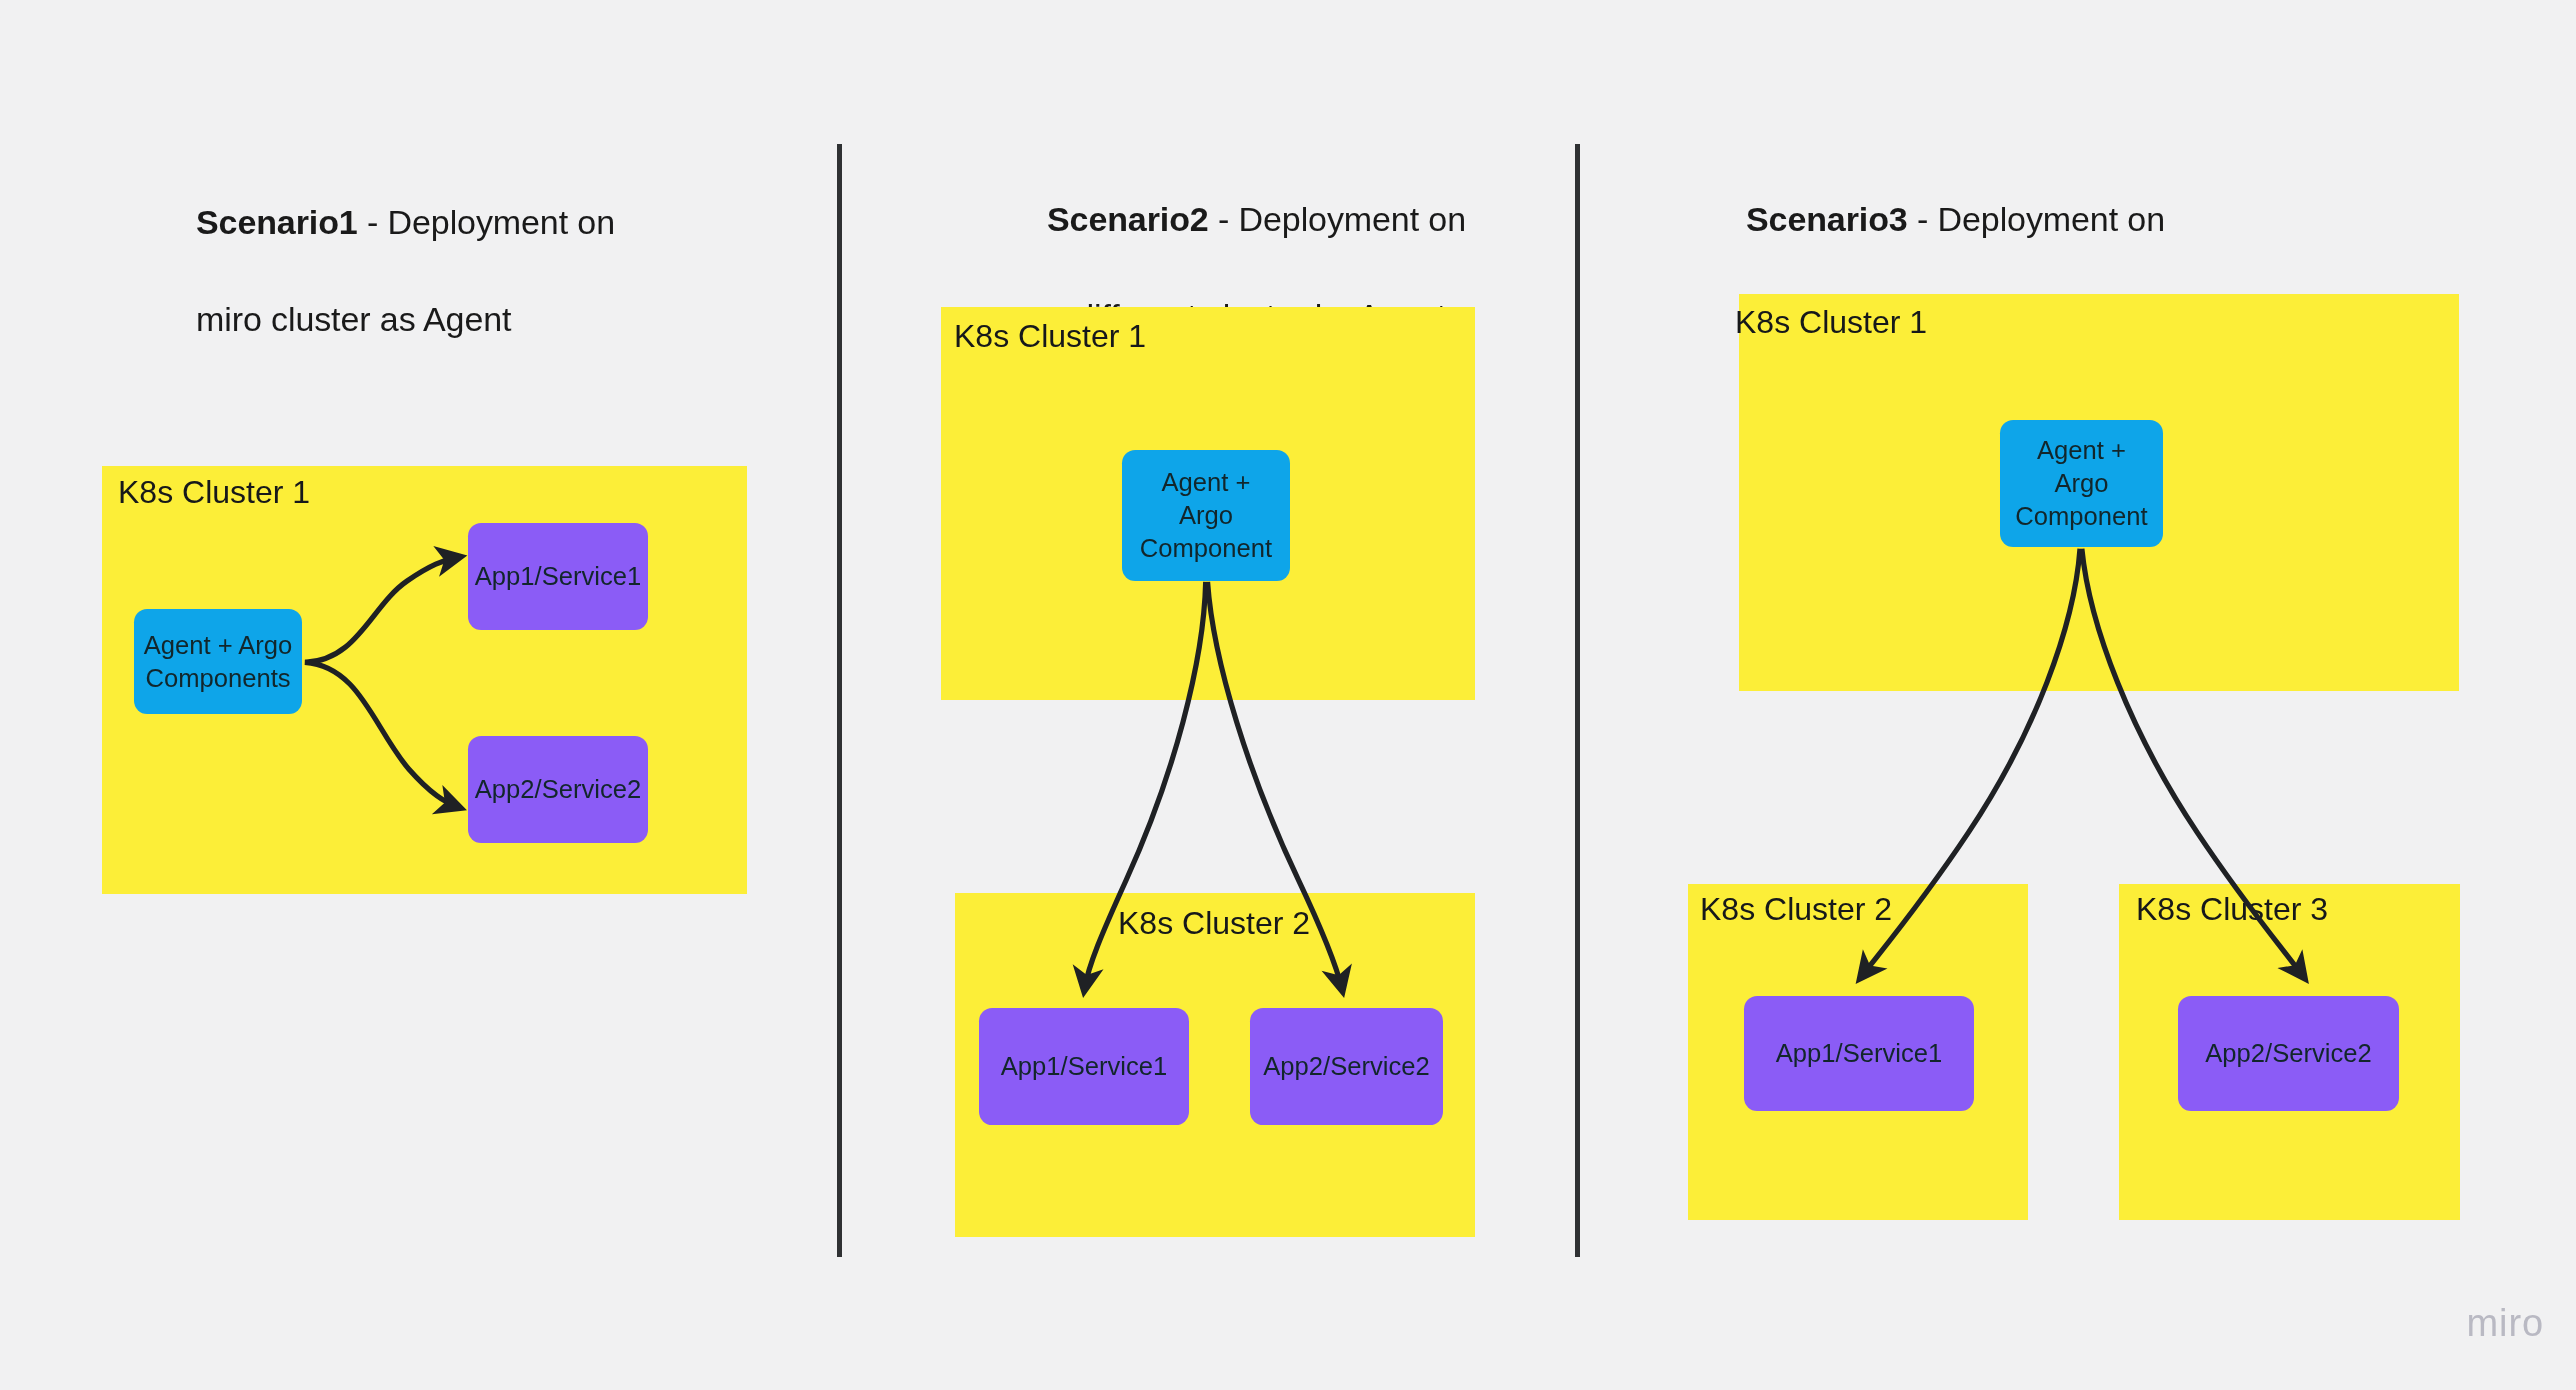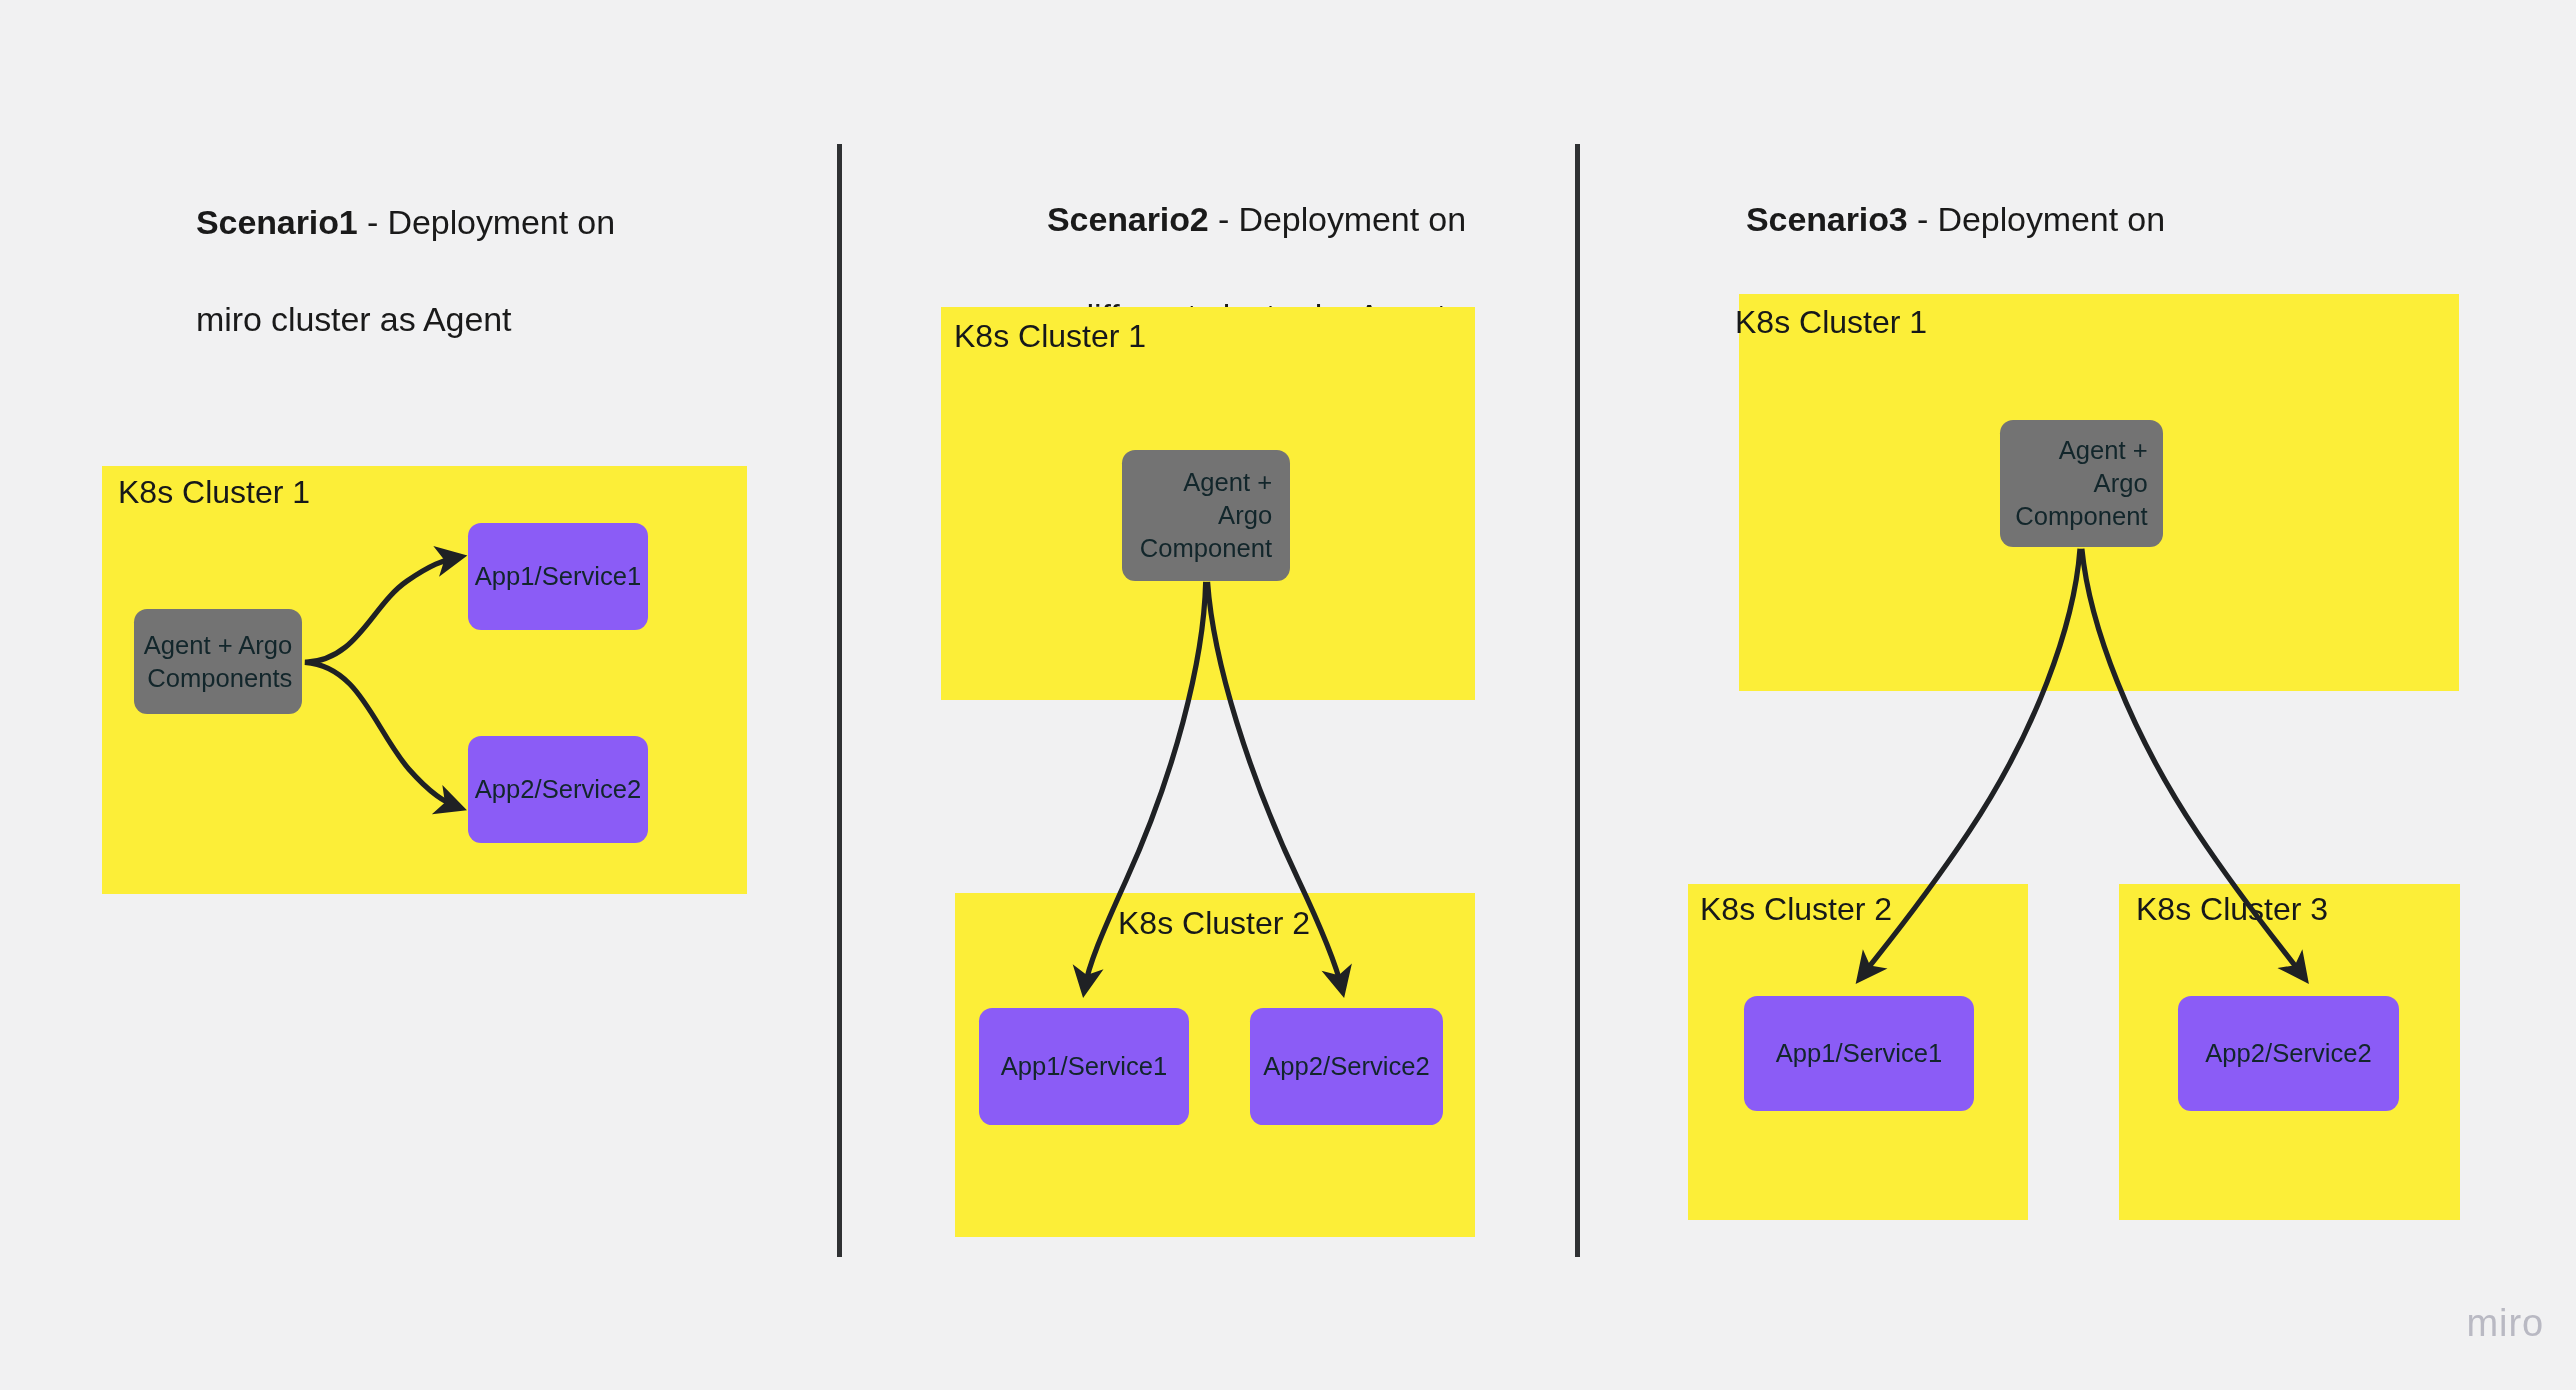--- a/index.html
+++ b/index.html
@@ -59,21 +59,21 @@
     justify-content: center;
     text-align: center;
     border-radius: 13.2px;
     color: #12262b;
     font-size: 25.6px;
     line-height: 1.28;
     padding: 0 5.7px;
     box-sizing: border-box;
     white-space: pre-line;
   }
-  .node.green { background: #737373; text-align: right; }
+  .node.green { background: #0ea5e9; }
   .node.cyan  { background: #8b5cf6; }
 
   
   .arrows {
     position: absolute;
     left: 0;
     top: 0;
     width: 2576px;
     height: 1390px;
     pointer-events: none;

